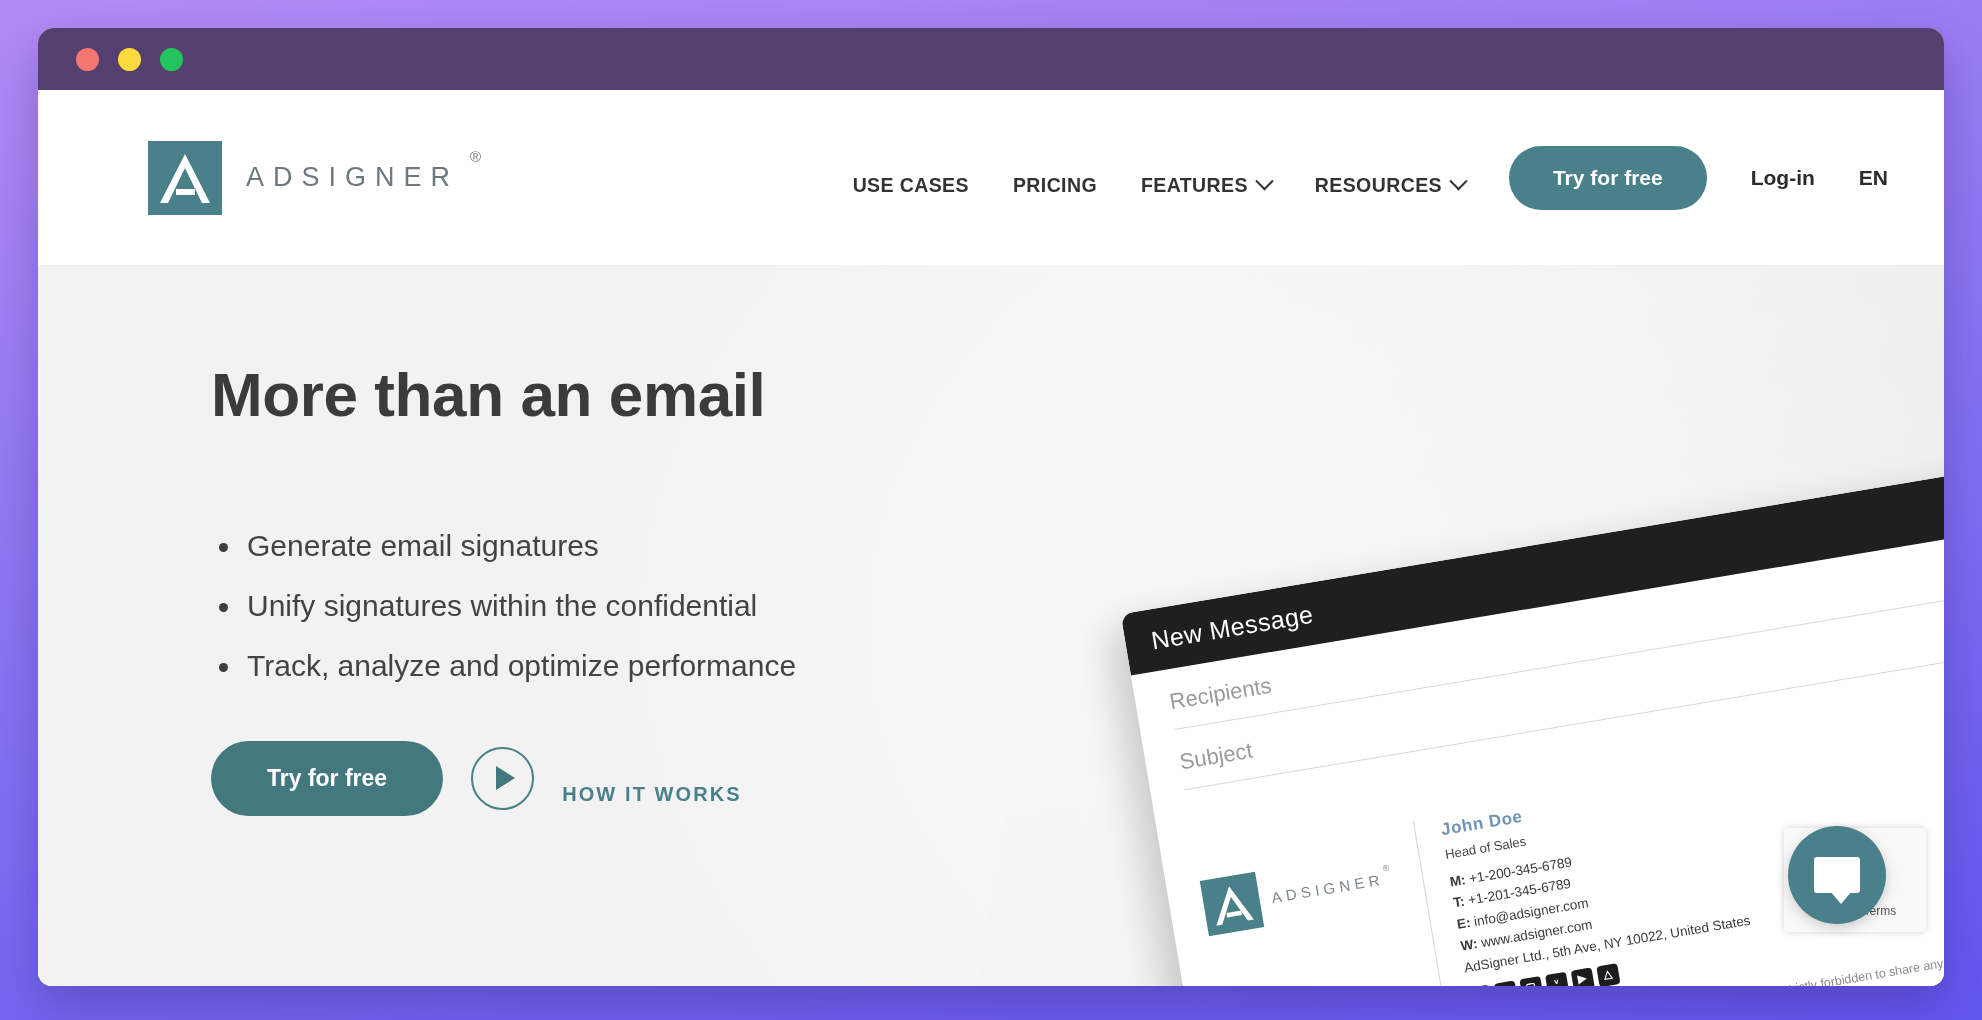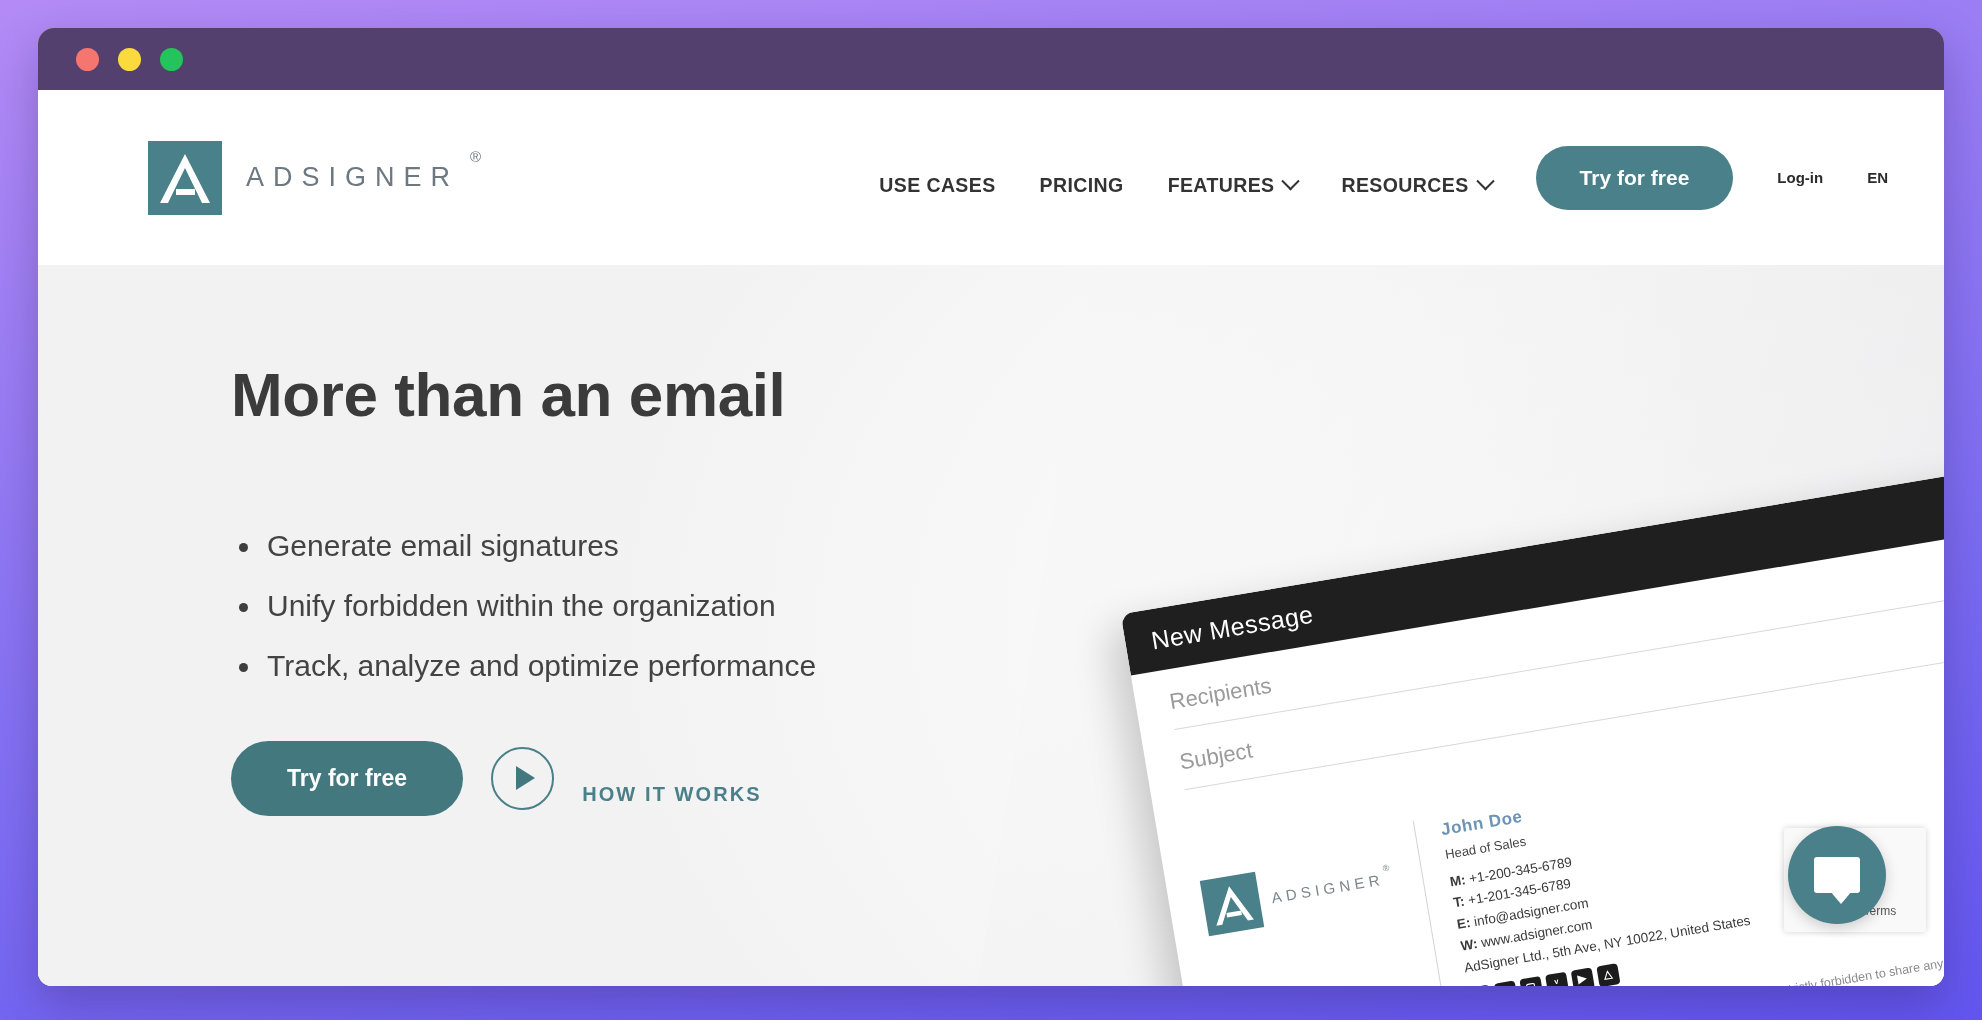--- a/index.html
+++ b/index.html
@@ -113,21 +113,21 @@
     border: none;
     border-radius: 999px;
     font-family: inherit;
     font-size: 21px;
     font-weight: 700;
     padding: 20px 44px;
     cursor: pointer;
     white-space: nowrap;
   }
   .nav-plain {
-    font-size: 15px;
+    font-size: 21px;
     font-weight: 700;
     color: #2b2b2b;
     cursor: pointer;
     white-space: nowrap;
   }
 
   
   .hero {
     position: relative;
     height: 721px;
@@ -141,21 +141,21 @@
     position: absolute;
     left: 52%; top: -10%;
     width: 60%; height: 130%;
     background: linear-gradient(100deg, rgba(255,255,255,0) 0%, rgba(232,232,234,0.55) 60%, rgba(221,221,225,0.5) 100%);
     transform: skewX(-9deg);
     pointer-events: none;
   }
 
   .hero-copy {
     position: absolute;
-    left: 193px;
+    left: 173px;
     top: 94px;
     width: 880px;
     z-index: 5;
   }
 
   .hero-title {
     font-size: 62px;
     line-height: 1.16;
     font-weight: 700;
     color: #3b3b3b;
@@ -421,21 +421,21 @@
 
   <section class="hero">
 
     <div class="hero-copy">
       <h1 class="hero-title">
         <span>More than an email</span><br>
       </h1>
 
       <ul class="hero-list">
         <li>Generate email signatures</li>
-        <li>Unify forbidden within the organization</li>
+        <li>Unify signatures within the confidential</li>
         <li>Track, analyze and optimize performance</li>
       </ul>
 
       <div class="hero-cta">
         <button class="btn-try-hero">Try for free</button>
         <div class="play-circle">
           <span class="play-tri"></span>
         </div>
         <a class="how-it-works">HOW IT WORKS</a>
       </div>

